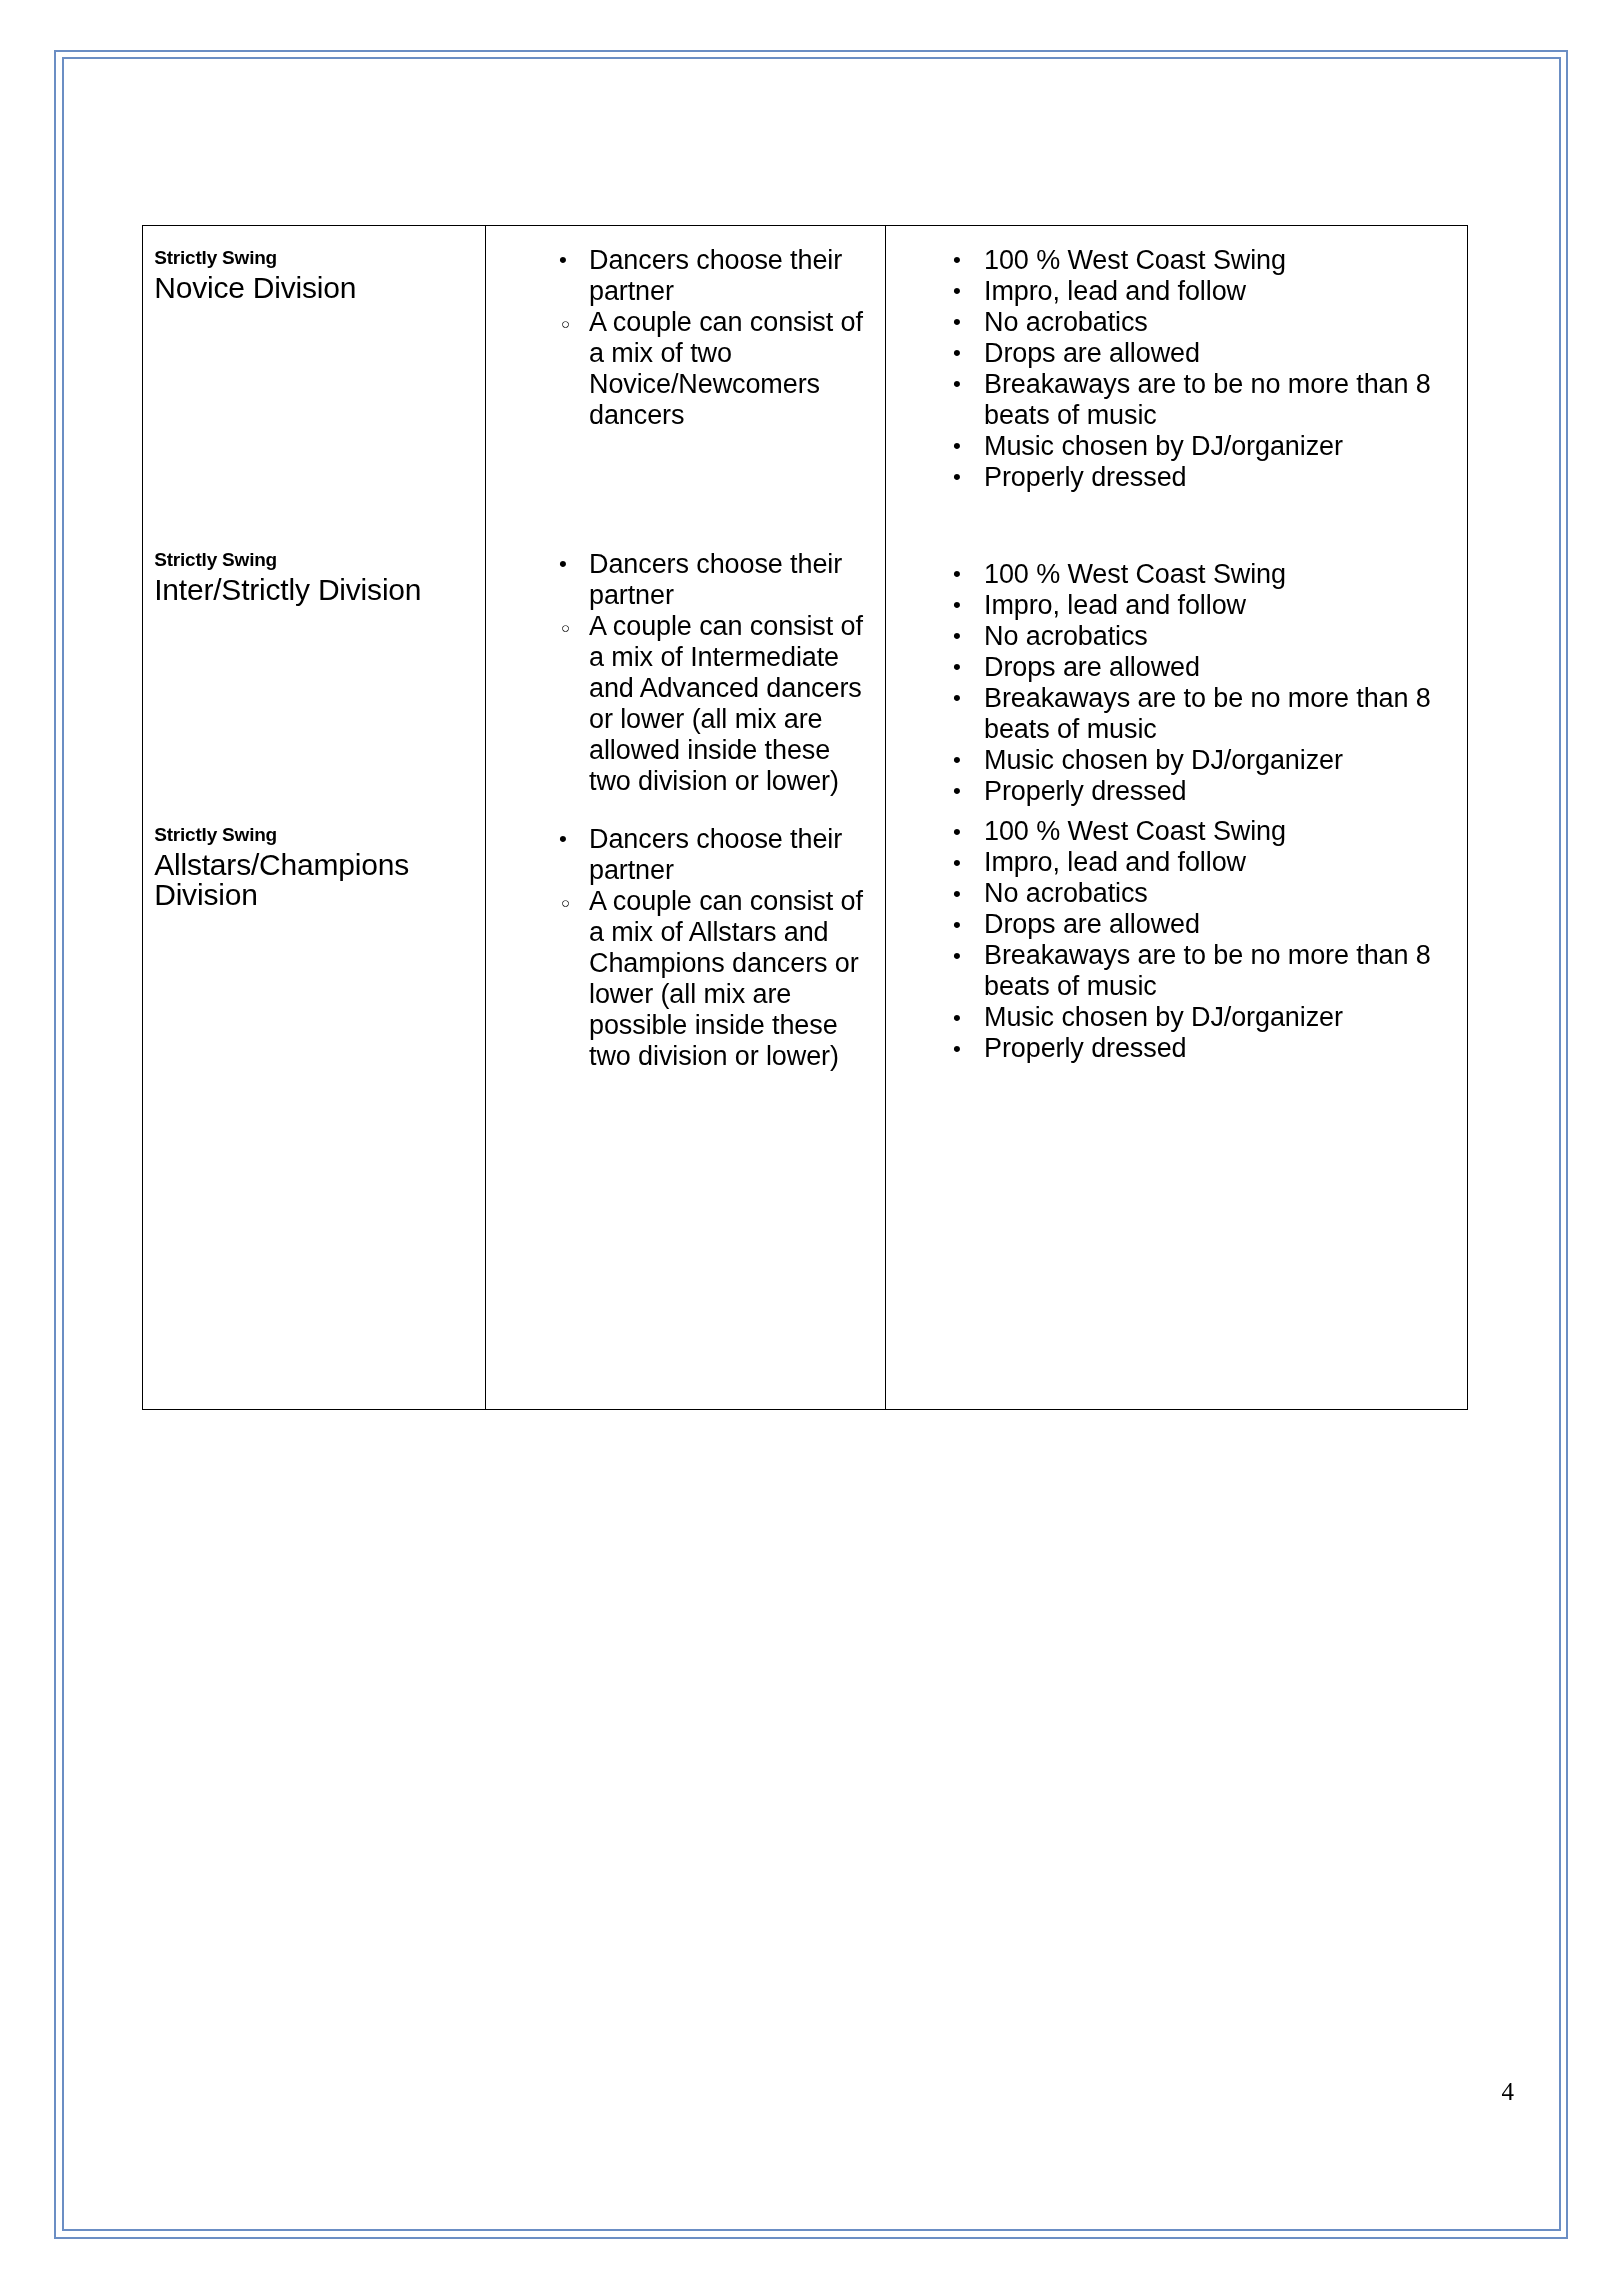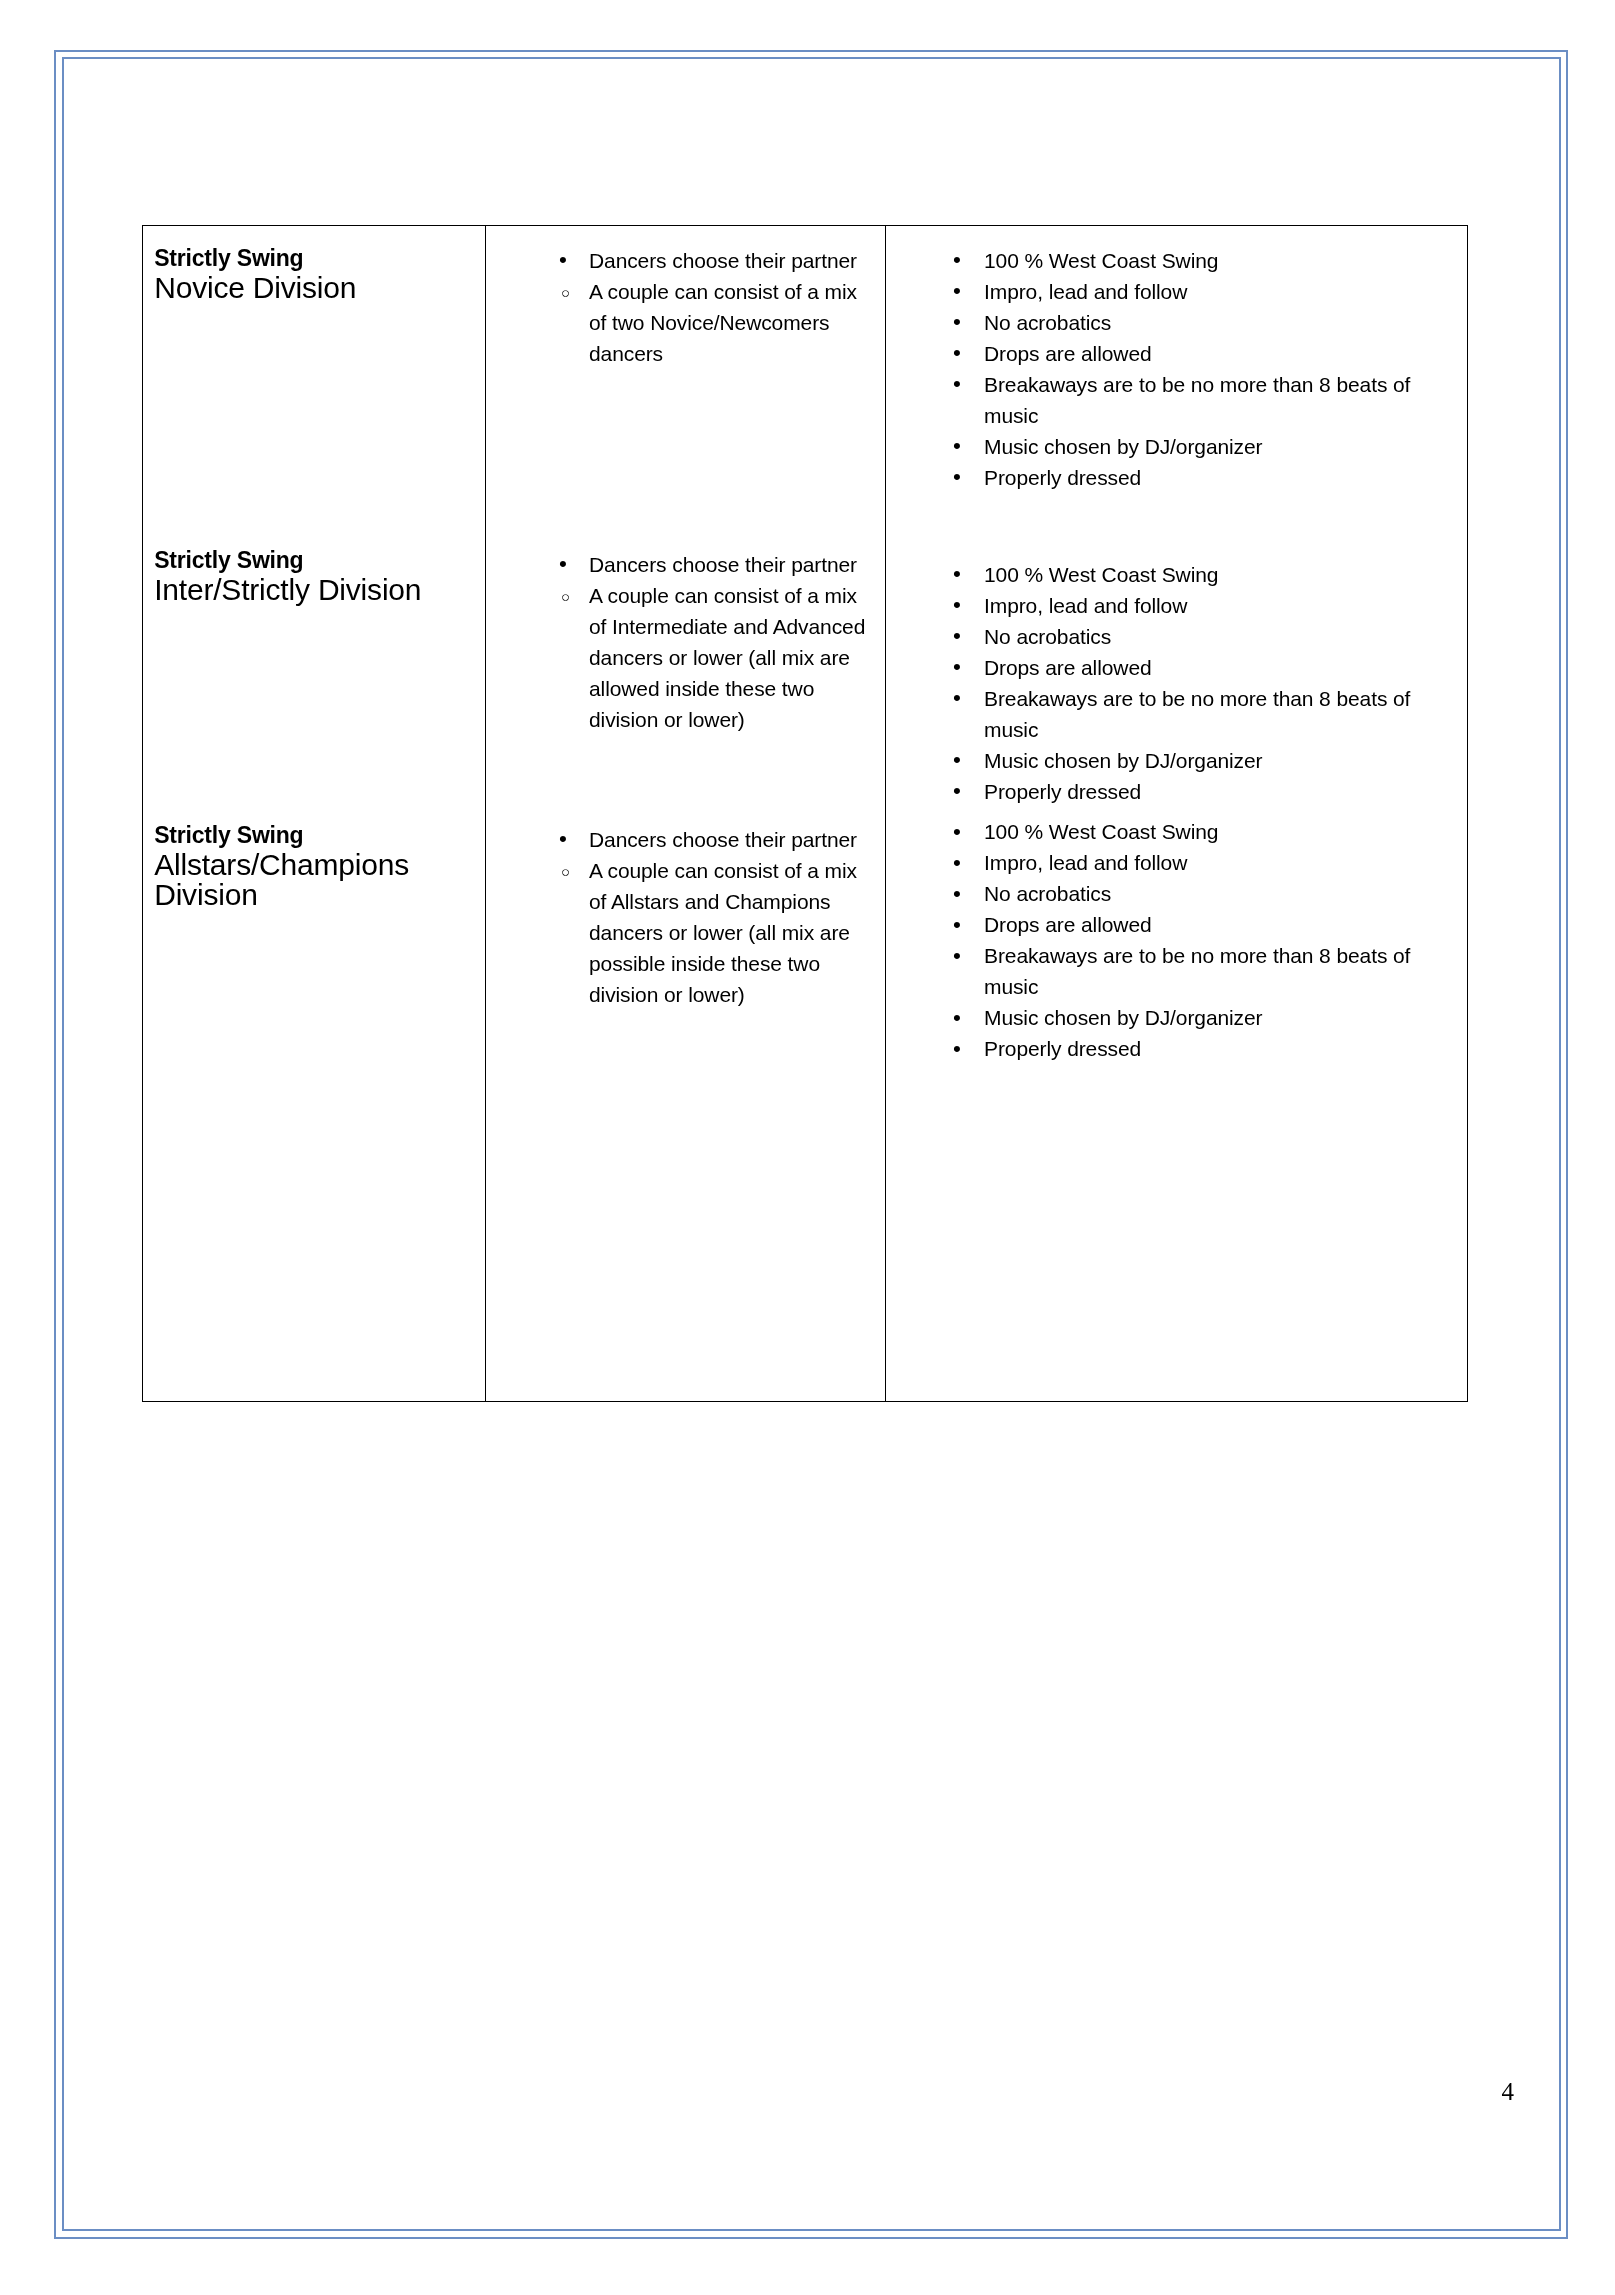--- a/index.html
+++ b/index.html
@@ -68,40 +68,40 @@
   .rules-table tr.firstrow td { border-bottom: none; }
   .rules-table tr.lastrow td { border-top: none; }
 
   
   .cell-pad-division { padding: 17px 9.4px 0 11.2px; }
   .cell-pad-format   { padding: 19px 13px 0 0; }
   .cell-pad-rules    { padding: 19px 9.4px 0 0; }
 
   .division-title {
     font-weight: bold;
-    font-size: 23px;
+    font-size: 19px;
     line-height: 30px;
     letter-spacing: -0.2px;
   }
   .division-sub {
     font-weight: normal;
     font-size: 30px;
     line-height: 30px;
     letter-spacing: -0.2px;
   }
 
   
   ul.blist {
     list-style: none;
     margin: 0;
     padding: 0;
   }
   ul.blist > li {
     position: relative;
-    font-size: 21px;
+    font-size: 27px;
     line-height: 31px;
     letter-spacing: -0.1px;
     margin: 0 0 0 0;
   }
   
   .fmt-l1 { padding-left: 103px; }
   .fmt-l1::before {
     content: "\2022";
     position: absolute;
     left: 73px;

